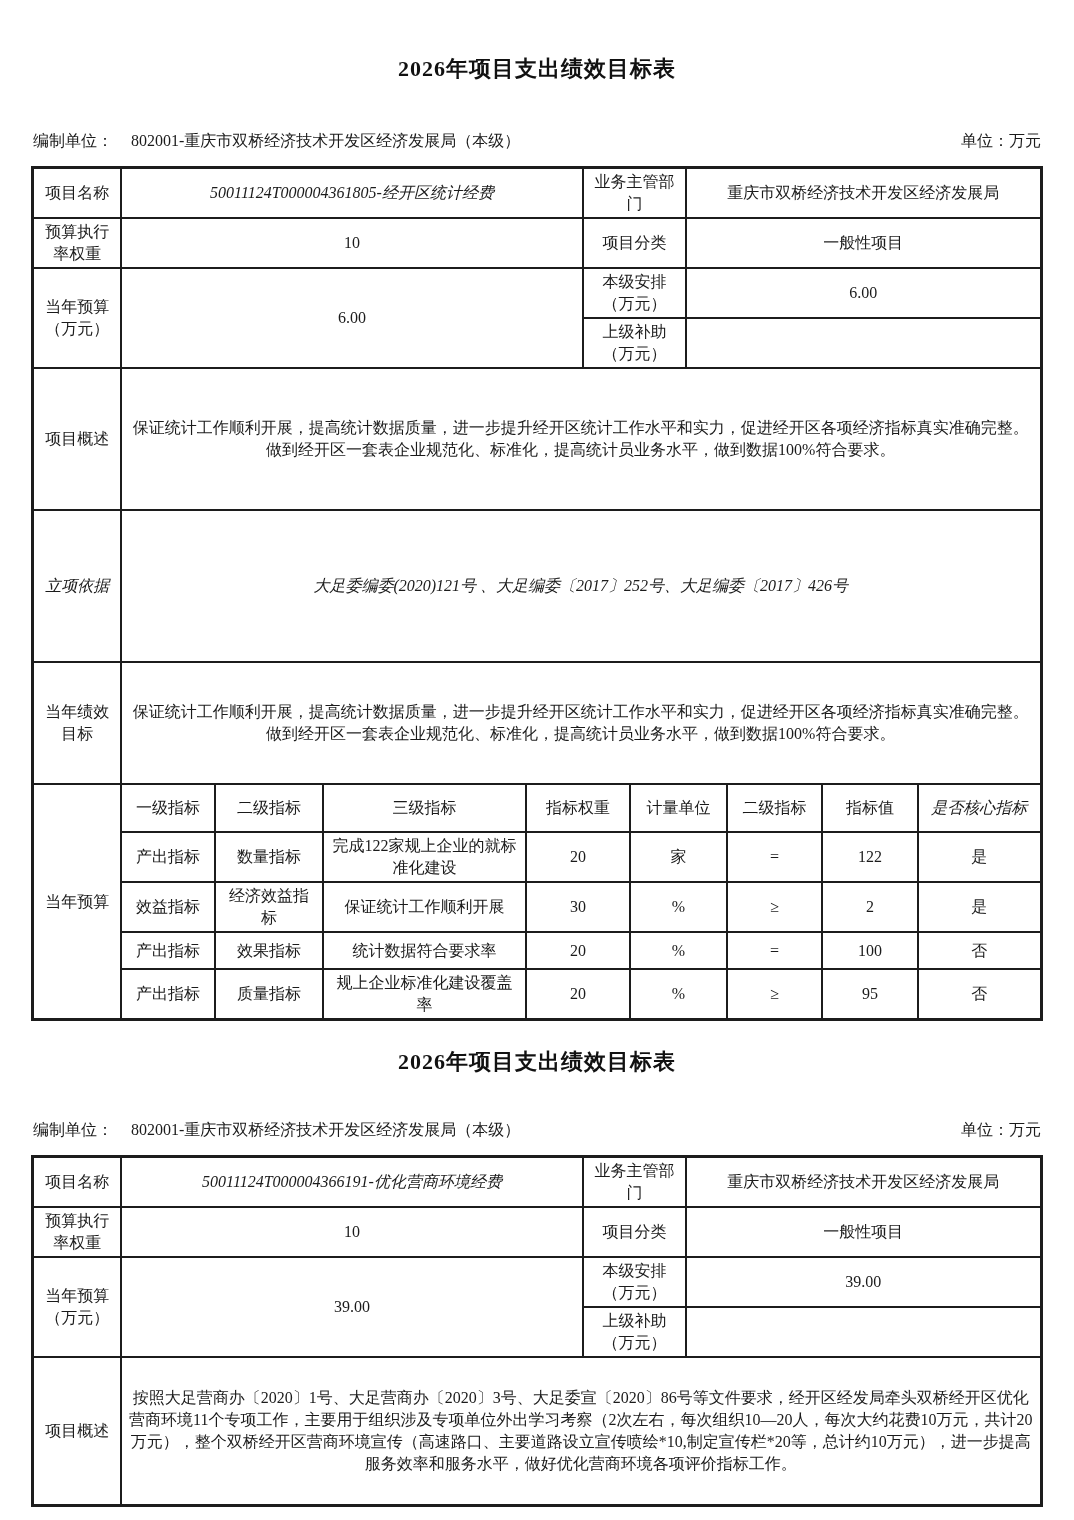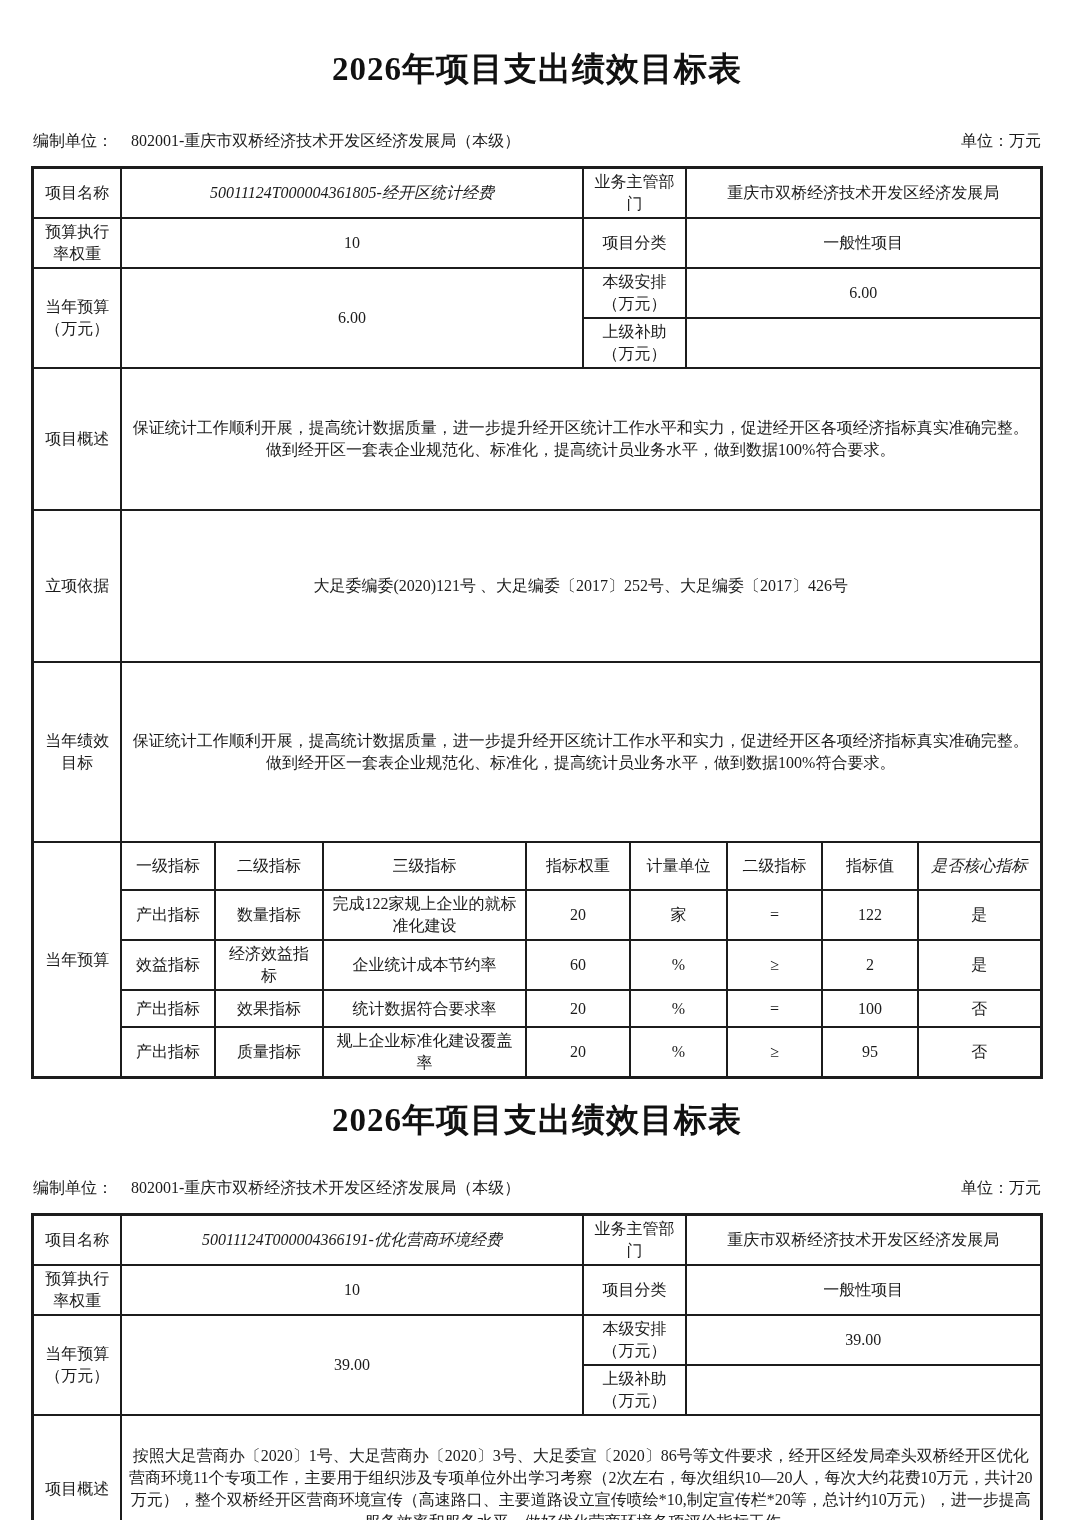--- a/index.html
+++ b/index.html
@@ -11,21 +11,21 @@
     margin: 0 auto;
     background: #ffffff;
     overflow: hidden;
     font-family: "Liberation Serif", "DejaVu Serif", serif;
     color: #1b1b1b;
     line-break: strict;
   }
   .doc-title {
     margin: 0;
     text-align: center;
-    font-size: 33px;
+    font-size: 22px;
     line-height: 34px;
     font-weight: bold;
     letter-spacing: 1px;
     color: #111;
   }
   .sec1 .doc-title { padding-top: 52px; }
   .sec2 .doc-title { margin-top: 24px; }
   .meta {
     width: 1008px;
     margin: 44px auto 14px auto;
@@ -58,21 +58,21 @@
   td.para {
     text-align: left;
     padding: 6px 8px 6px 6px;
     line-height: 28px;
   }
   td.c3 { text-align: left; padding: 2px 4px; }
   td.core-hdr { padding: 2px 18px; font-style: italic; }
   
   .r-t1a { height: 47px; } .r-t1b { height: 47px; }
   .r-t1c { height: 44px; } .r-t1d { height: 43px; }
-  .r-ov1 { height: 142px; } .r-basis { height: 152px; } .r-goal { height: 180px; }
+  .r-ov1 { height: 142px; } .r-basis { height: 152px; font-style: italic; } .r-goal { height: 122px; }
   .r-ih  { height: 48px; }
   .r-i1  { height: 50px; } .r-i2 { height: 32px; }
   .r-i3  { height: 37px; } .r-i4 { height: 38px; }
   
   .r-t2a { height: 46px; } .r-t2b { height: 46px; }
   .r-t2c { height: 47px; } .r-t2d { height: 47px; }
   .r-ov2 { height: 148px; }
 </style>
 </head>
 <body>
@@ -155,22 +155,22 @@
         <td class="c3">完成122家规上企业的就标准化建设</td>
         <td colspan="2">20</td>
         <td colspan="2">家</td>
         <td>=</td>
         <td>122</td>
         <td>是</td>
       </tr>
       <tr class="r-i2">
         <td class="c3">效益指标</td>
         <td class="c3">经济效益指标</td>
-        <td class="c3">企业统计成本节约率</td>
-        <td colspan="2">60</td>
+        <td class="c3">保证统计工作顺利开展</td>
+        <td colspan="2">30</td>
         <td colspan="2">%</td>
         <td>≥</td>
         <td>2</td>
         <td>是</td>
       </tr>
       <tr class="r-i3">
         <td class="c3">产出指标</td>
         <td class="c3">效果指标</td>
         <td class="c3">统计数据符合要求率</td>
         <td colspan="2">20</td>

